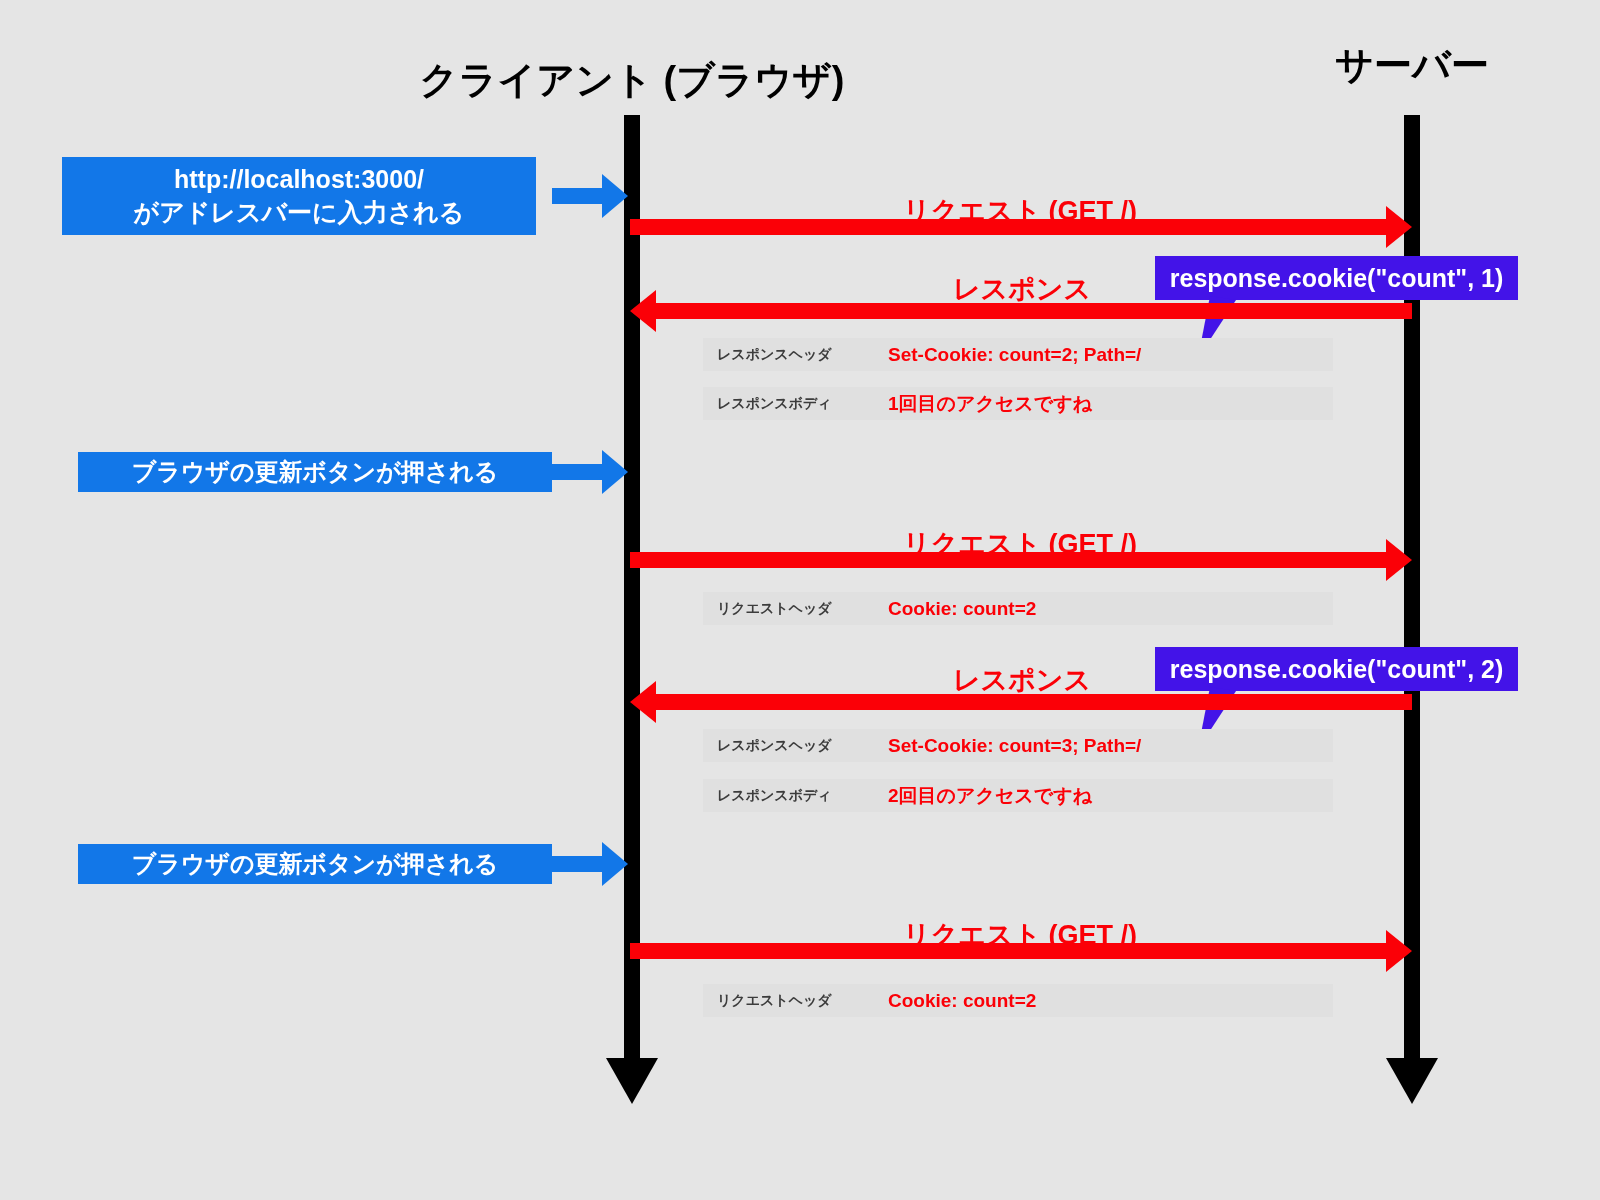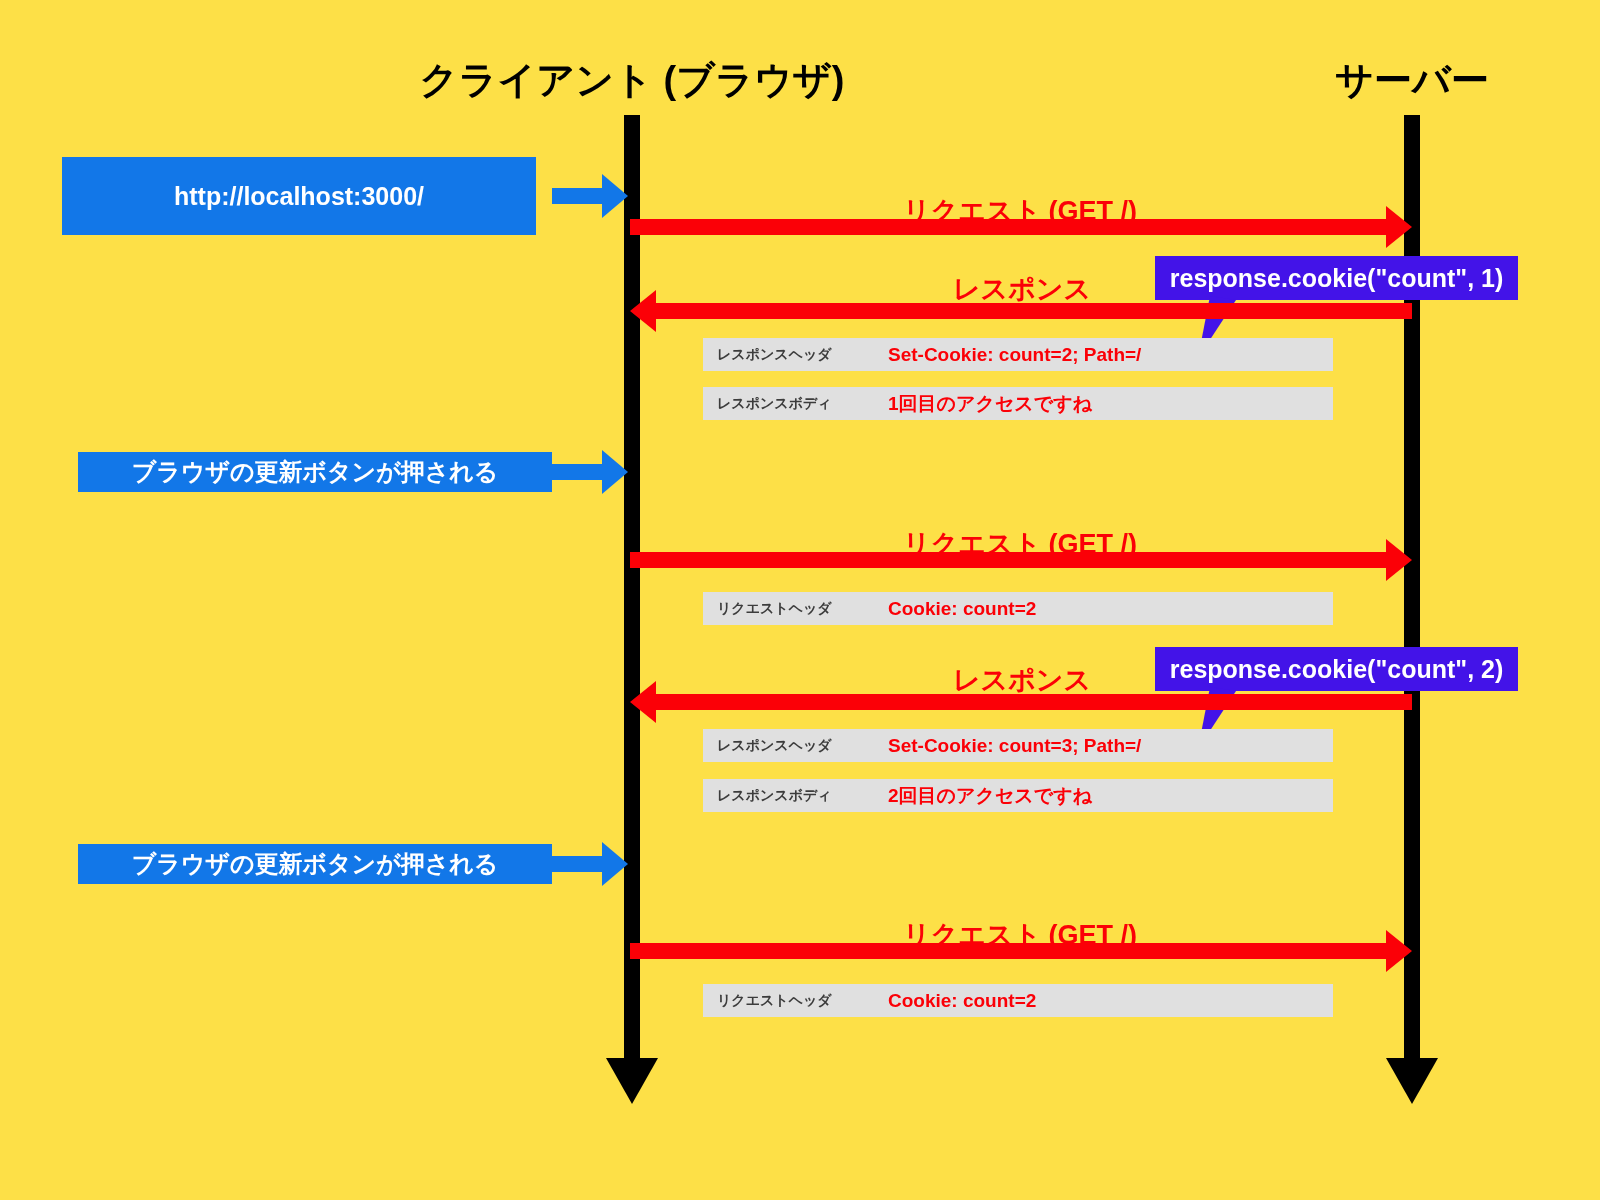--- a/index.html
+++ b/index.html
@@ -7,35 +7,35 @@
     padding: 0;
     background: #ffffff;
   }
   body {
     font-family: "Liberation Sans", "DejaVu Sans", sans-serif;
   }
   #canvas {
     position: relative;
     width: 1600px;
     height: 1200px;
-    background: #fde047;
+    background: #e5e5e5;
     overflow: hidden;
   }
 
   
   .lifeline-title {
     position: absolute;
     font-weight: bold;
     color: #000000;
     white-space: nowrap;
     transform: translateX(-50%);
     text-align: center;
   }
   .title-client { font-size: 38px; left: 632px; top: 55px; }
-  .title-server { font-size: 38px; left: 1412px; top: 55px; }
+  .title-server { font-size: 38px; left: 1412px; top: 40px; }
 
   
   .lifeline {
     position: absolute;
     width: 16px;
     background: #000000;
     transform: translateX(-50%);
   }
   .lifeline-head {
     position: absolute;
@@ -164,20 +164,21 @@
   <div class="lifeline-title title-server">サーバー</div>
 
   <div class="lifeline" style="left:632px; top:115px; height:945px;"></div>
   <div class="lifeline-head" style="left:632px; top:1058px;"></div>
 
   <div class="lifeline" style="left:1412px; top:115px; height:945px;"></div>
   <div class="lifeline-head" style="left:1412px; top:1058px;"></div>
 
   <div class="blue-box" style="left:62px; top:157px; width:474px; height:78px; font-size:25px;">
     <span class="line">http://localhost:3000/</span>
+    <span class="line">がアドレスバーに入力される</span>
   </div>
   <div class="blue-shaft" style="left:552px; top:188px; width:58px;"></div>
   <div class="blue-head" style="left:602px; top:174px;"></div>
 
   <div class="msg-label" style="left:1020px; top:193px;">リクエスト (GET /)</div>
   <div class="red-shaft" style="left:630px; top:219px; width:760px;"></div>
   <div class="red-head-right" style="left:1386px; top:206px;"></div>
 
   <div class="callout" style="left:1155px; top:256px; width:363px;">response.cookie("count", 1)</div>
   <svg class="callout-tail" width="120" height="80" style="left:1180px; top:296px;" viewBox="0 0 120 80">

